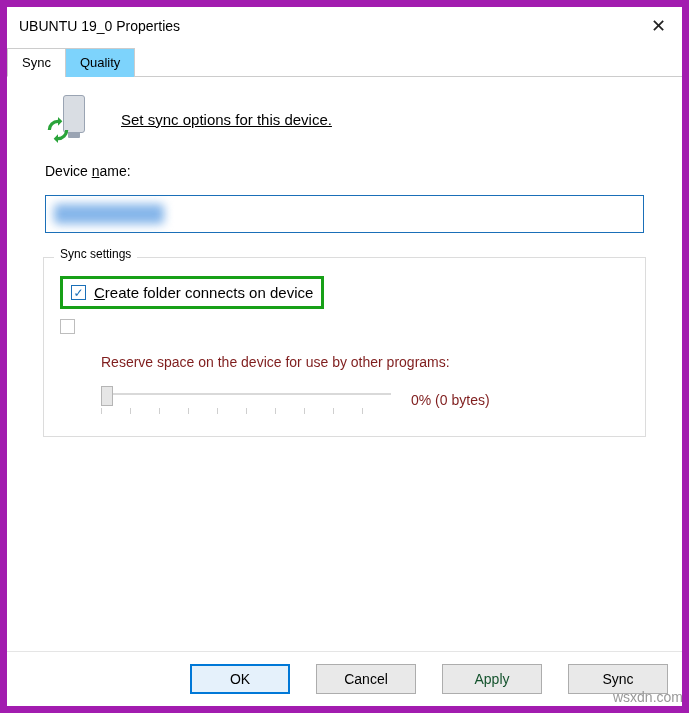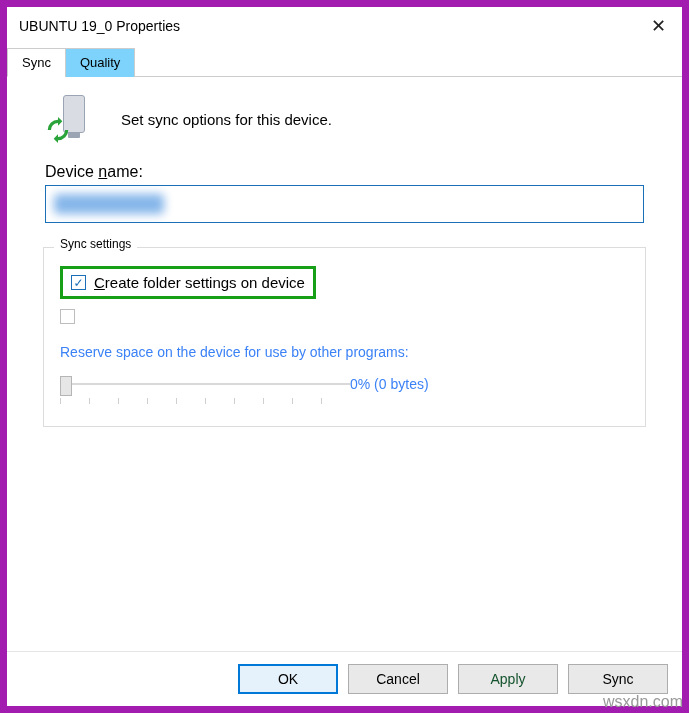--- a/index.html
+++ b/index.html
@@ -29,58 +29,58 @@
     .tabcontent { flex:1; padding:18px 26px 10px 26px; overflow:hidden; }
     .intro { display:flex; align-items:center; gap:28px; margin-bottom:20px; padding-left:12px; }
     .syncicon {
       width:48px; height:48px; position:relative;
     }
     .syncicon .body { position:absolute; left:18px; top:0; width:22px; height:38px; background:#d9dde3; border:1px solid #9aa4b3; border-radius:3px; }
     .syncicon .body::after { content:""; position:absolute; bottom:-6px; left:4px; width:12px; height:6px; background:#9aa4b3; border-radius:1px; }
     .syncicon .arrows {
       position:absolute; left:0; bottom:0; width:26px; height:26px; border-radius:50%;
     }
-    .introtext { font-size:15px; }
-    .label { margin:8px 0 4px 12px; font-size:16px; }
+    .introtext { font-size:15px;text-decoration:underline; }
+    .label { margin:8px 0 16px 12px; font-size:14px; }
     .underline { text-decoration: underline; text-decoration-skip-ink: none; }
     .textfield {
       margin:0 12px 24px 12px; border:1px solid #1a6fb8; padding:6px 8px; height:38px;
       display:flex; align-items:center;
     }
     .blurval {
       width:110px; height:20px; background:#86b6ea; filter: blur(5px); border-radius:4px;
     }
     .fieldset { border:1px solid #dcdcdc; margin:0 10px; padding:18px 16px 22px 16px; position:relative; }
     .fieldset .legend { position:absolute; top:-11px; left:10px; background:#fff; padding:0 6px; font-size:12px; }
     .cbwrap { display:flex; align-items:center; gap:8px; margin-bottom:10px; font-size:15px; }
     .cbwrap.highlight { border:3px solid #17a017; padding:5px 8px; display:inline-flex; }
     .cbwrap.disabled { color:#9f9f9f; }
     .cb {
       width:15px; height:15px; border:1px solid #1a6fb8; display:flex; align-items:center; justify-content:center; font-size:12px; color:#1a6fb8; line-height:1;
     }
     .cb.empty { border-color:#bdbdbd; }
-    .reserve { color:#3b82f6; margin-top:20px; }
+    .reserve { color:#7f1d1d; margin-top:20px;margin-left:41px; }
     .reserve .rlabel { font-size:14px; margin-bottom:16px; }
-    .sliderrow { display:flex; }
+    .sliderrow { display:flex; align-items:center; gap:20px; }
     .track { flex:0 0 290px; height:28px; position:relative; }
     .track .line { position:absolute; top:7px; left:0; right:0; height:2px; background:#d9d9d9; }
     .track .thumb { position:absolute; top:0; left:0; width:12px; height:20px; background:#e6e6e6; border:1px solid #b5b5b5; }
     .track .ticks { position:absolute; bottom:0; left:0; right:0; height:6px;
       background: repeating-linear-gradient(to right, #cfcfcf 0 1px, transparent 1px 29px);
     }
     .slidertxt { font-size:14px; }
     .buttonbar {
-      display:flex; justify-content:flex-end; gap:10px; padding:12px 14px; border-top:1px solid #e5e5e5;
+      display:flex; justify-content:flex-end; gap:26px; padding:12px 14px; border-top:1px solid #e5e5e5;
     }
     .btn {
       min-width:100px; padding:6px 10px; text-align:center; background:#e9e9e9; border:1px solid #adadad; font-size:14px;
     }
     .btn.default { background:#e5f1fb; border:1px solid #0078d7; box-shadow:0 0 0 1px #0078d7 inset; }
     .btn.disabled { color:#14532d; }
-    .attr { position:absolute; right:6px; bottom:2px; font-size:16px; color:#999; }
+    .attr { position:absolute; right:6px; bottom:8px; font-size:14px; color:#999; }
   </style>
 </head>
 <body>
 
 <div class="window">
   <div class="titlebar">
     <span class="title">UBUNTU 19_0 Properties</span>
     <span class="close">✕</span>
   </div>
 
@@ -109,21 +109,21 @@
     </div>
     <div class="textfield">
       <div class="blurval"></div>
     </div>
 
     <div class="fieldset">
       <span class="legend">Sync settings</span>
 
       <div class="cbwrap highlight">
         <span class="cb">✓</span>
-        <span><span class="underline">C</span><span>reate folder settings on device</span></span>
+        <span><span class="underline">C</span><span>reate folder connects on device</span></span>
       </div>
 
       <div class="cbwrap disabled">
         <span class="cb empty"></span>
       </div>
 
       <div class="reserve">
         <div class="rlabel">Reserve space on the device for use by other programs:</div>
         <div class="sliderrow">
           <div class="track">

